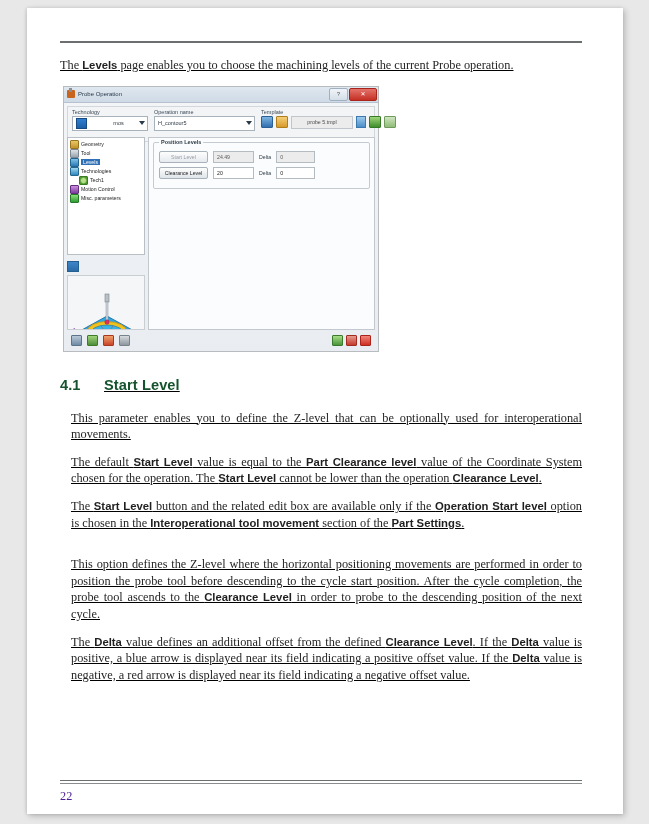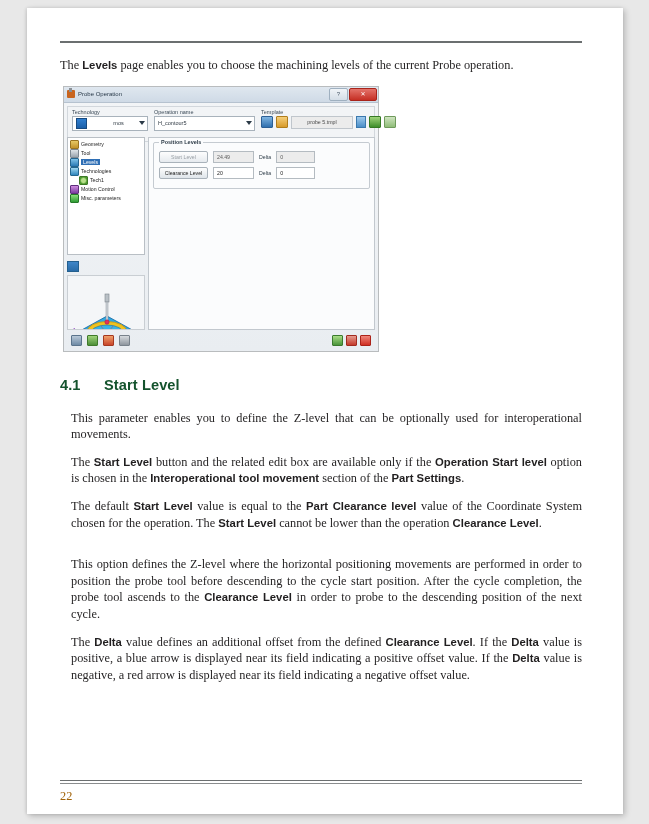--- a/index.html
+++ b/index.html
@@ -20,20 +20,21 @@
     width: 596px;
     height: 806px;
     background: #ffffff;
     box-shadow: 2px 2px 6px rgba(0,0,0,0.22), -1px 0 3px rgba(0,0,0,0.10);
   }
   .page-inner {
     position: absolute;
     left: 33px;
     top: 33px;
     width: 522px;
+    text-decoration: underline;
   }
 
   
   .header-rule {
     height: 0;
     border-top: 2.5px solid #6b6f70;
     margin: 0 0 14px 0;
   }
 
   
@@ -72,21 +73,21 @@
     border-top: 1.6px solid #6b6f70;
   }
   .footer-rule-bot {
     height: 0;
     border-top: 1.1px solid #8a8d8e;
     margin-top: 2px;
   }
   .footer-num {
     font-family: "Liberation Serif", serif;
     font-size: 12.3px;
-    color: #a16207;
+    color: #4c1d95;
     margin-top: 5px;
   }
 
   
   .figure {
     margin: 12px 0 0 3px;
     width: 314px;
     height: 264px;
     position: relative;
     border: 1px solid #b9bcbe;
@@ -475,22 +476,22 @@
         </div>
 
       </div>
     </div>
 
     <div id="sections-host">
         <div class="sec-block">
           <h2 class="section"><span class="num">4.1</span><span>Start Level</span></h2>
           <div class="sec-body">
             <p class="body"><span>This parameter enables you to define the Z-level that can be optionally used for interoperational movements.</span></p>
+            <p class="body"><span>The default </span><b>Start Level</b><span> value is equal to the </span><b>Part Clearance level</b><span> value of the Coordinate System chosen for the operation. The </span><b>Start Level</b><span> cannot be lower than the operation </span><b>Clearance Level</b><span>.</span></p>
             <p class="body"><span>The </span><b>Start Level</b><span> button and the related edit box are available only if the </span><b>Operation Start level</b><span> option is chosen in the </span><b>Interoperational tool movement</b><span> section of the </span><b>Part Settings</b><span>.</span></p>
-            <p class="body"><span>The default </span><b>Start Level</b><span> value is equal to the </span><b>Part Clearance level</b><span> value of the Coordinate System chosen for the operation. The </span><b>Start Level</b><span> cannot be lower than the operation </span><b>Clearance Level</b><span>.</span></p>
           </div>
         </div>
         <div class="sec-block">
           <div class="sec-body">
             <p class="body"><span>This option defines the Z-level where the horizontal positioning movements are performed in order to position the probe tool before descending to the cycle start position. After the cycle completion, the probe tool ascends to the </span><b>Clearance Level</b><span> in order to probe to the descending position of the next cycle.</span></p>
             <p class="body"><span>The </span><b>Delta</b><span> value defines an additional offset from the defined </span><b>Clearance Level</b><span>. If the </span><b>Delta</b><span> value is positive, a blue arrow is displayed near its field indicating a positive offset value. If the </span><b>Delta</b><span> value is negative, a red arrow is displayed near its field indicating a negative offset value.</span></p>
           </div>
         </div>
       </div>
 

